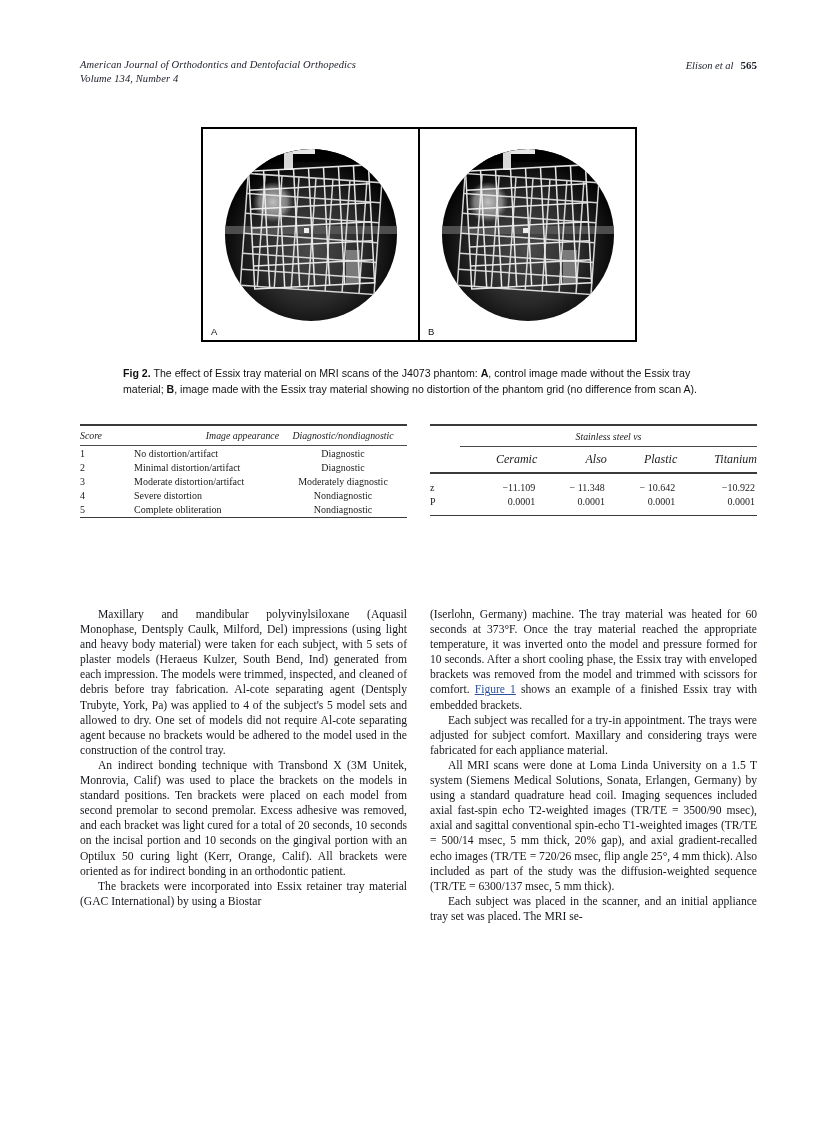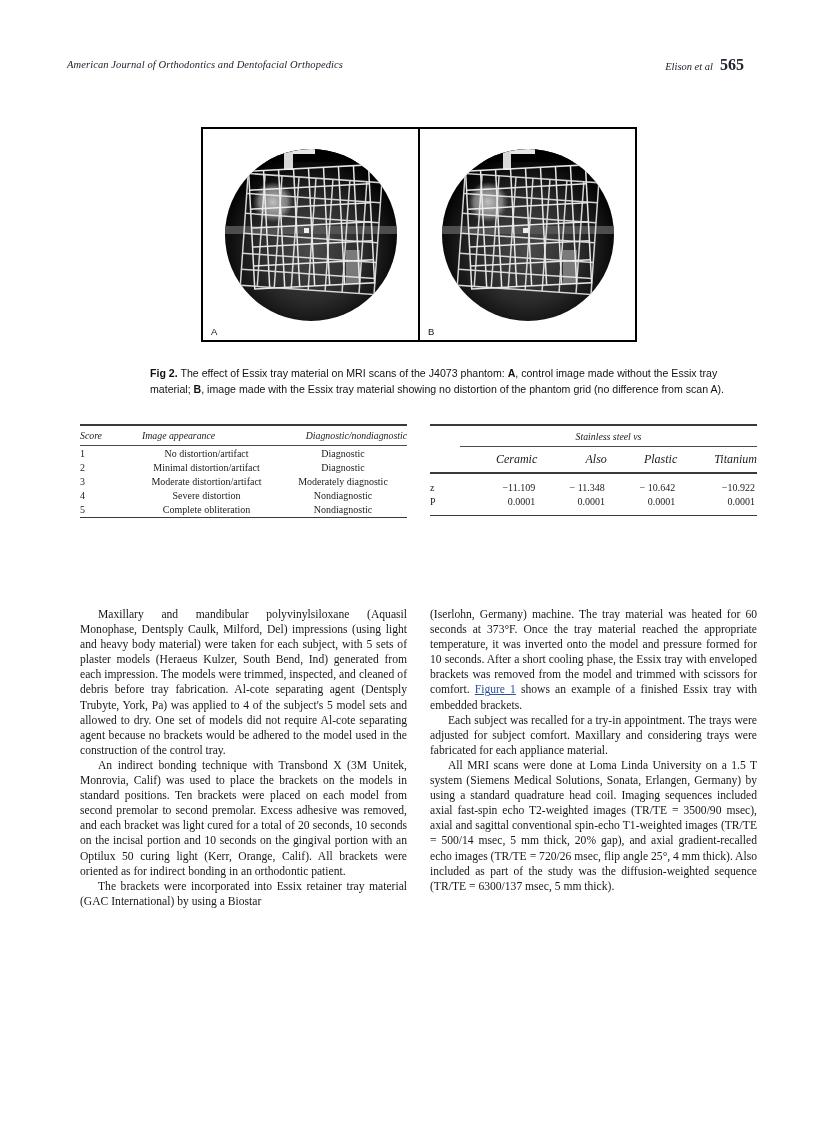--- a/index.html
+++ b/index.html
@@ -19,21 +19,21 @@
     position: absolute;
     left: 0; top: 0;
     width: 838px;
     height: 1122px;
     background: #fff;
   }
 
   
   .runhead {
     position: absolute;
-    left: 67px;
+    left: 80px;
     top: 58px;
     width: 677px;
     height: 34px;
   }
   .runhead-left {
     position: absolute;
     left: 0; top: 0;
     font-style: italic;
     font-size: 10.5px;
     line-height: 14px;
@@ -49,21 +49,21 @@
     line-height: 14px;
     white-space: nowrap;
     color: #20242e;
   }
   .runhead-right .authors {
     font-style: italic;
   }
   .runhead-right .pageno {
     font-weight: bold;
     font-style: normal;
-    font-size: 16px;
+    font-size: 11px;
     margin-left: 7px;
   }
 
   
   .figure-box {
     position: absolute;
     left: 201px;
     top: 127px;
     width: 436px;
     height: 215px;
@@ -103,21 +103,20 @@
   .fig-caption {
     position: absolute;
     left: 123px;
     top: 366px;
     width: 592px;
     font-family: "Liberation Sans", sans-serif;
     font-size: 10.6px;
     line-height: 15.6px;
     text-align: left;
     color: #111;
-    margin-left: 27px;
   }
   .fig-caption .lbl { font-weight: bold; }
 
   
   .table-block {
     position: absolute;
     width: 327px;
   }
   #table3 { left: 80px;  top: 424px; }
   #table4 { left: 430px; top: 424px; }
@@ -156,24 +155,24 @@
     padding-top: 4px;
     padding-bottom: 4px;
   }
   #table3 table.data td {
     font-size: 10px;
     line-height: 13.2px;
     padding-top: 0.5px;
     padding-bottom: 0.5px;
   }
   #table3 .c-score { width: 54px; text-align: left; }
-  #table3 .c-appear { width: 137px; text-align: center; }
+  #table3 .c-appear { width: 137px; text-align: left; }
   #table3 .c-diag   { text-align: center; }
-  #table3 th.c-appear { text-align: left; padding-left: 8px; }
-  #table3 th.c-diag   { text-align: right; }
+  #table3 th.c-appear { text-align: right; padding-left: 8px; }
+  #table3 th.c-diag   { text-align: center; }
   #table3 .first-body td { padding-top: 7px; }
   #table3 .last-body td  { padding-bottom: 6px; }
 
   
   #table4 table.data {
     font-size: 10px;
   }
   #table4 .spanhead {
     font-style: italic;
     font-size: 9.8px;
@@ -228,20 +227,21 @@
   }
 </style>
 </head>
 <body>
 
 <div id="page">
 
   <div class="runhead">
     <div class="runhead-left">
       <span>American Journal of Orthodontics and Dentofacial Orthopedics</span>
+      <span class="line2">Volume 134, Number 4</span>
     </div>
     <div class="runhead-right">
       <span class="authors">Elison et al</span><span class="pageno">565</span>
     </div>
   </div>
 
   <div class="figure-box">
 
     <div class="fig-panel">
       <svg class="mri" viewBox="0 0 186 186">
@@ -453,15 +453,16 @@
   <div class="col" id="col-left">
     <p>Maxillary and mandibular polyvinylsiloxane (Aquasil Monophase, Dentsply Caulk, Milford, Del) impressions (using light and heavy body material) were taken for each subject, with 5 sets of plaster models (Heraeus Kulzer, South Bend, Ind) generated from each impression. The models were trimmed, inspected, and cleaned of debris before tray fabrication. Al-cote separating agent (Dentsply Trubyte, York, Pa) was applied to 4 of the subject's 5 model sets and allowed to dry. One set of models did not require Al-cote separating agent because no brackets would be adhered to the model used in the construction of the control tray.</p>
     <p>An indirect bonding technique with Transbond X (3M Unitek, Monrovia, Calif) was used to place the brackets on the models in standard positions. Ten brackets were placed on each model from second premolar to second premolar. Excess adhesive was removed, and each bracket was light cured for a total of 20 seconds, 10 seconds on the incisal portion and 10 seconds on the gingival portion with an Optilux 50 curing light (Kerr, Orange, Calif). All brackets were oriented as for indirect bonding in an orthodontic patient.</p>
     <p>The brackets were incorporated into Essix retainer tray material (GAC International) by using a Biostar</p>
   </div>
 
   <div class="col" id="col-right">
     <p class="noindent"><span>(Iserlohn, Germany) machine. The tray material was heated for 60 seconds at 373°F. Once the tray material reached the appropriate temperature, it was inverted onto the model and pressure formed for 10 seconds. After a short cooling phase, the Essix tray with enveloped brackets was removed from the model and trimmed with scissors for comfort. </span><a class="link" href="#">Figure 1</a><span> shows an example of a finished Essix tray with embedded brackets.</span></p>
     <p>Each subject was recalled for a try-in appointment. The trays were adjusted for subject comfort. Maxillary and considering trays were fabricated for each appliance material.</p>
     <p>All MRI scans were done at Loma Linda University on a 1.5 T system (Siemens Medical Solutions, Sonata, Erlangen, Germany) by using a standard quadrature head coil. Imaging sequences included axial fast-spin echo T2-weighted images (TR/TE = 3500/90 msec), axial and sagittal conventional spin-echo T1-weighted images (TR/TE = 500/14 msec, 5 mm thick, 20% gap), and axial gradient-recalled echo images (TR/TE = 720/26 msec, flip angle 25°, 4 mm thick). Also included as part of the study was the diffusion-weighted sequence (TR/TE = 6300/137 msec, 5 mm thick).</p>
+    <p>Each subject was placed in the scanner, and an initial appliance tray set was placed. The MRI se-</p>
   </div>
 
 </div>
 
 </body></html>

